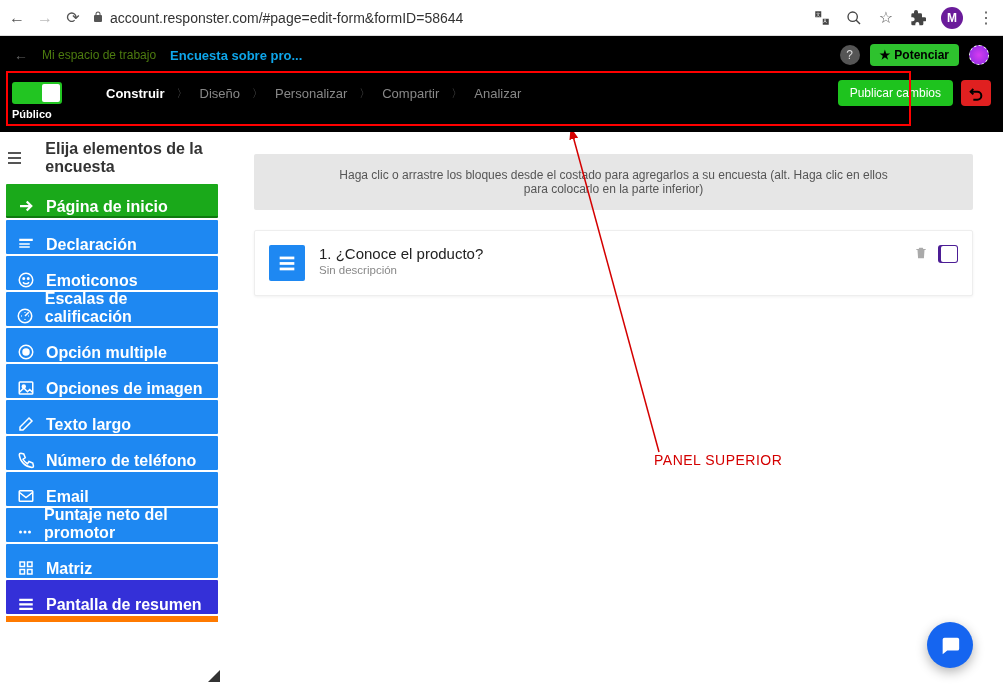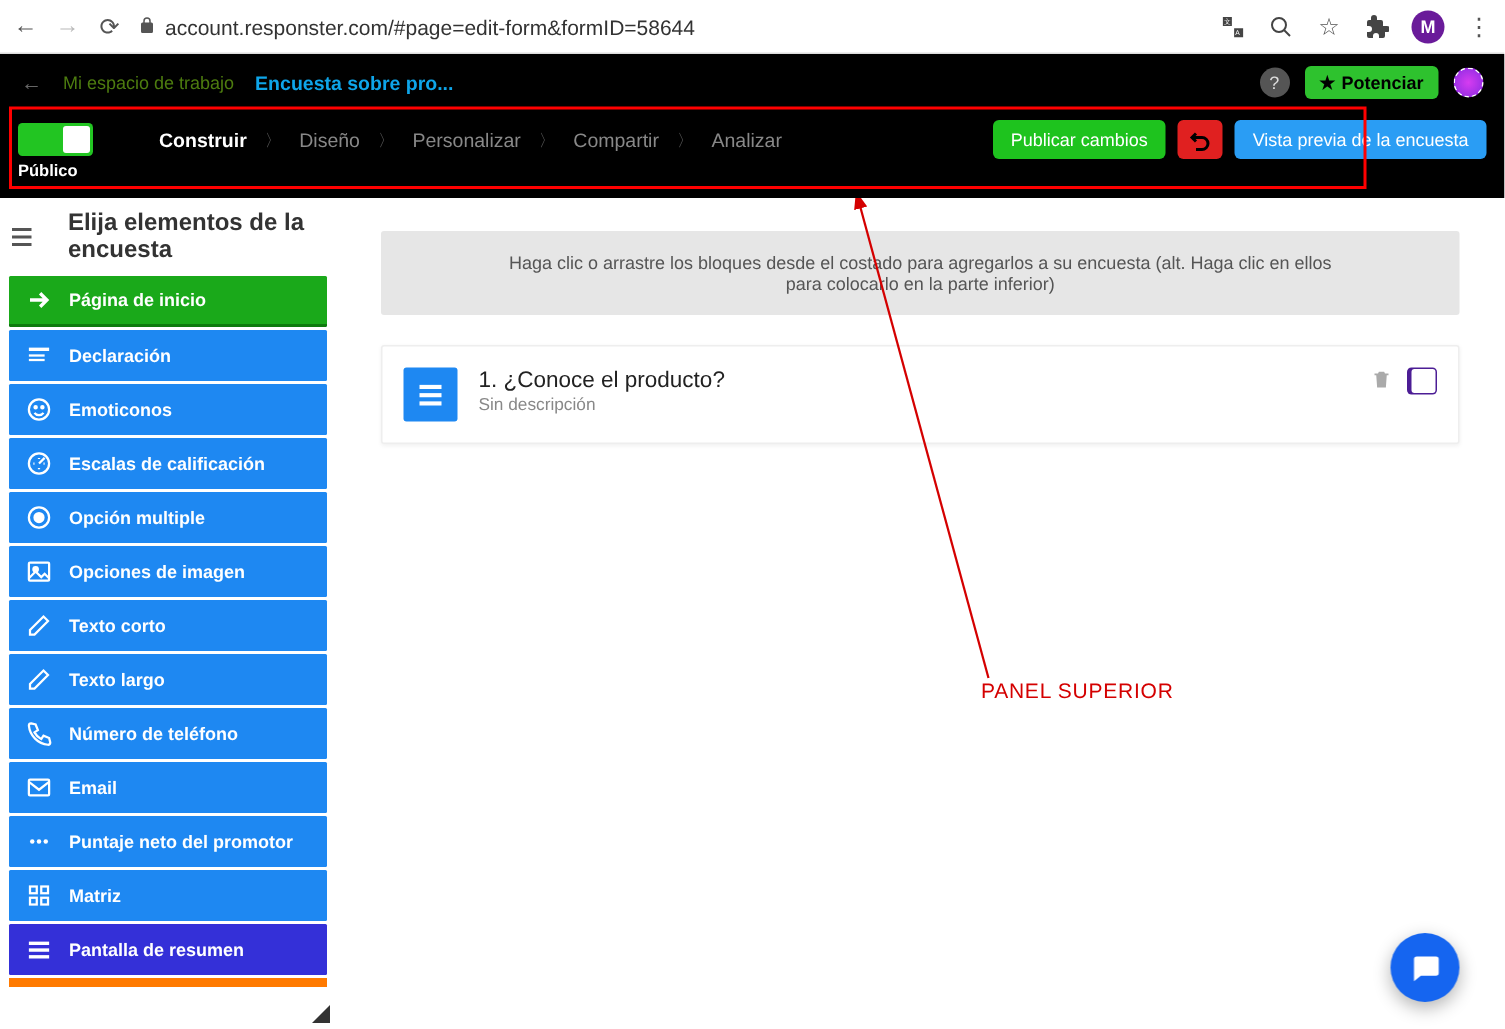--- a/index.html
+++ b/index.html
@@ -32,21 +32,21 @@
   .btn-publish { background:#1ec31e; color:#fff; border:none; border-radius:4px; padding:6px 12px; font-size:12px; cursor:pointer;}
   .btn-red { background:#e02020; width:30px; height:26px; border:none; border-radius:4px; color:#000; cursor:pointer; display:flex; align-items:center; justify-content:center;}
   .btn-blue { background:#2a9df4; color:#fff; border:none; border-radius:4px; padding:6px 12px; font-size:12px; cursor:pointer;}
 
   .body-row { display:flex; height:calc(100vh - 132px); position:relative; overflow:hidden;}
   .side-col { width:224px; background:#fff; padding:6px; overflow-y:auto; position:relative;}
   .side-header { display:flex; align-items:center; gap:24px; padding:2px 2px 8px 2px; font-weight:bold; font-size:16px; color:#333;}
   .hamb { width:18px; display:flex; flex-direction:column; gap:3px; cursor:pointer;}
   .hamb div{height:2px; background:#555;}
   
-  .elem { height:34px; display:flex; align-items:center; gap:10px; padding:0 10px; color:#fff; font-size:12px; font-weight:bold; margin-bottom:2px; cursor:pointer; border-radius:1px;}
+  .elem { height:34px; display:flex; align-items:flex-end; gap:10px; padding:0 10px; color:#fff; font-size:16px; font-weight:bold; margin-bottom:2px; cursor:pointer; border-radius:1px;}
   .elem.green { background:#1aa91a; border-bottom:2px solid #0e7a0e;}
   .elem.blue { background:#1e88f2; }
   .elem.indigo { background:#3430d8; }
   .elem-icon { width:20px; height:20px; display:flex; align-items:center; justify-content:center;}
   
   .scroll-ind { position:absolute; right:-8px; top:10px; bottom:10px; width:8px; background:#bbb; border-radius:4px;}
   
   .main { flex:1; background:#fff; padding:22px 30px; position:relative; overflow:hidden;}
   .hint { background:#e6e6e6; color:#555; font-size:12px; text-align:center; padding:14px 80px; border-radius:2px; margin-bottom:20px;}
   .question-card { background:#fff; border:1px solid #eee; box-shadow:0 1px 3px rgba(0,0,0,0.06); padding:14px; display:flex; align-items:flex-start; gap:14px; border-radius:2px;}
@@ -142,21 +142,20 @@
       <span class="link">Analizar</span>
     </div>
     <div class="nav-right">
       <button class="btn-publish">Publicar cambios</button>
       <button class="btn-red">
         <svg width="16" height="16" viewBox="0 0 24 24" fill="none" stroke="#000" stroke-width="3">
             <path d="M4 10h10a6 6 0 110 12H8"></path>
             <path d="M8 6l-4 4 4 4"></path>
           </svg>
       </button>
-      <button class="btn-blue">Vista previa de la encuesta</button>
     </div>
   </div>
   <div class="publico">Público</div>
   <div class="redbox"></div>
 </div>
 
 <div class="body-row">
   <div class="side-wrap">
     <div class="side-col">
       <div class="side-header">
@@ -224,28 +223,20 @@
             </svg>
           </span>
         <span>Opciones de imagen</span>
       </div>
       <div class="elem blue">
         <span class="elem-icon">
             <svg width="18" height="18" viewBox="0 0 24 24" fill="none" stroke="#fff" stroke-width="2">
               <path d="M4 20h4L20 8l-4-4L4 16v4z"></path>
             </svg>
           </span>
-        <span>Texto corto</span>
-      </div>
-      <div class="elem blue">
-        <span class="elem-icon">
-            <svg width="18" height="18" viewBox="0 0 24 24" fill="none" stroke="#fff" stroke-width="2">
-              <path d="M4 20h4L20 8l-4-4L4 16v4z"></path>
-            </svg>
-          </span>
         <span>Texto largo</span>
       </div>
       <div class="elem blue">
         <span class="elem-icon">
             <svg width="18" height="18" viewBox="0 0 24 24" fill="none" stroke="#fff" stroke-width="2">
               <path d="M5 3l4 1 2 5-3 2a14 14 0 006 6l2-3 5 2 1 4a2 2 0 01-2 2A19 19 0 013 5a2 2 0 012-2z"></path>
             </svg>
           </span>
         <span>Número de teléfono</span>
       </div>

